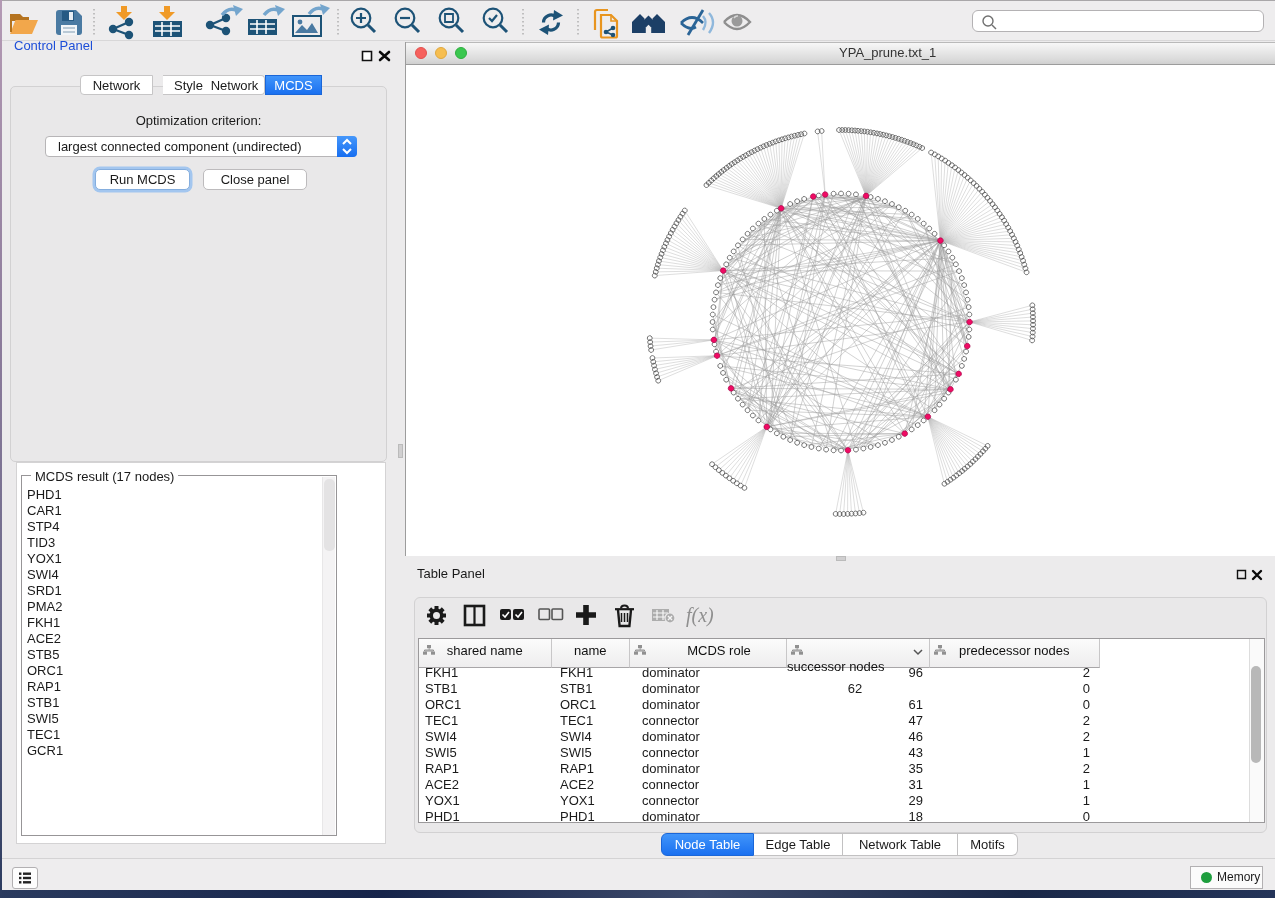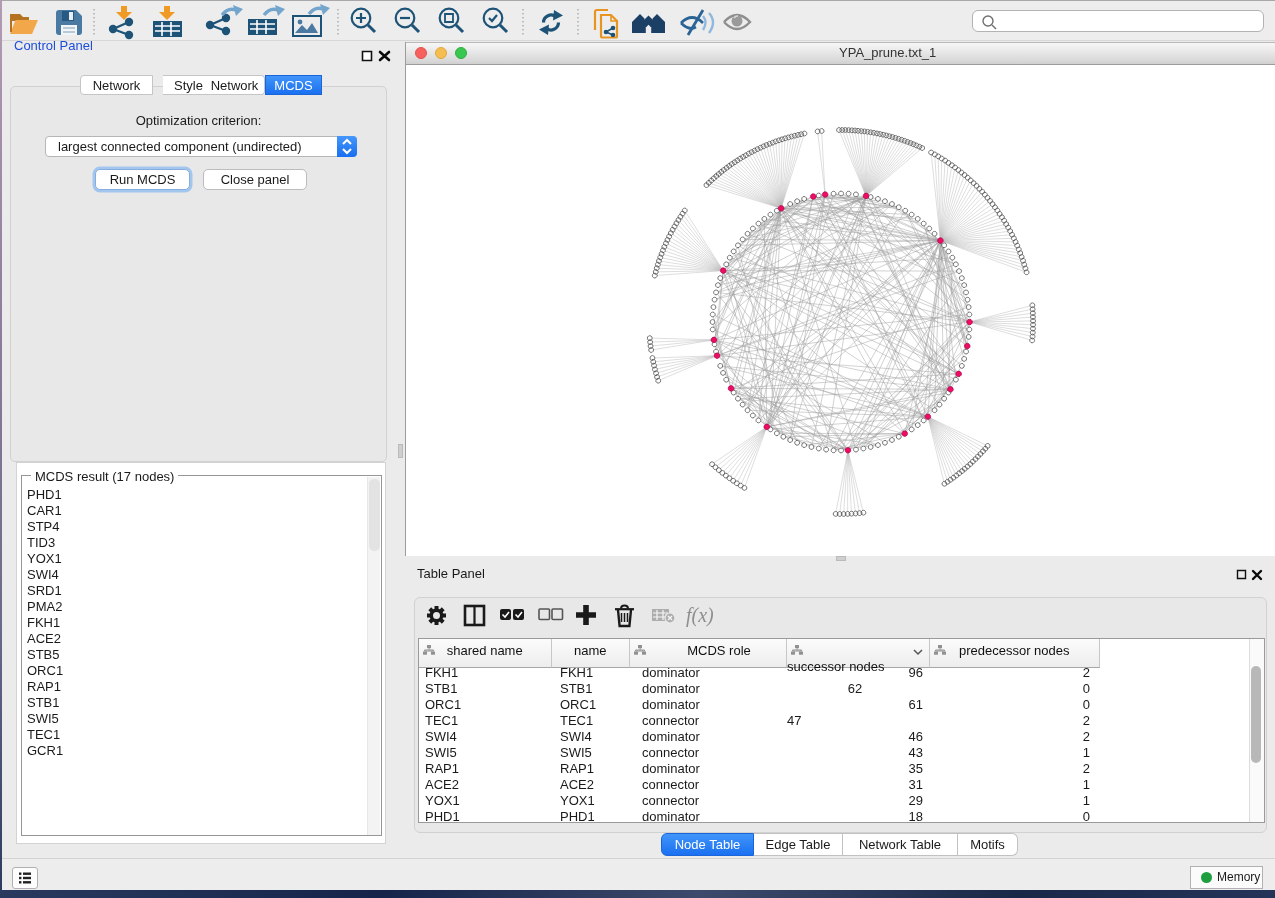--- a/index.html
+++ b/index.html
@@ -13,21 +13,21 @@
 #cp-inner{left:10px;top:86px;width:377px;height:376px;background:#e9e8e9;border:1px solid #d2d1d2;border-radius:5px}
 .tab{position:absolute;top:75px;height:20px;background:#fff;border:1px solid #c6c5c6;font-size:13px;text-align:center;line-height:19px;color:#1a1a1a}
 .tabsel{background:linear-gradient(#4195fa,#1a70f0);color:#fff;border:1px solid #1a66d8;border-radius:0}
 #optlabel{left:10px;top:113px;width:377px;text-align:center;font-size:13px}
 #dropdown{left:45px;top:136px;width:312px;height:21px;background:#fff;border:1px solid #b7b5b7;border-radius:4px;font-size:13px;line-height:19px;padding-left:12px}
 #dropbtn{right:-1px;top:-1px;width:20px;height:21px;background:linear-gradient(#4597fb,#176ef0);border-radius:0 4px 4px 0;position:absolute}
 .btn{position:absolute;top:169px;height:21px;background:#fff;border:1px solid #bdbbbd;border-radius:5px;font-size:13px;text-align:center;line-height:19px}
 #runbtn{left:95px;width:95px;border:1px solid #85aede;box-shadow:0 0 0 2.5px #a3c6ef}
 #closebtn{left:203px;width:104px}
 #resultpanel{left:16px;top:462px;width:370px;height:382px;background:#fff;border:1px solid #d4d3d4}
-#groupbox{left:4px;top:12px;width:361px;height:361px;border:1px solid #979597}
+#groupbox{left:4px;top:12px;width:316px;height:361px;border:1px solid #979597}
 #grouplabel{left:9px;top:-7px;background:#fff;padding:0 4px;font-size:13px}
 #mcdslist{left:1px;top:1px;width:345px;height:358px;font-size:13px;line-height:16px;padding:10px 0 0 4px}
 #listscroll{right:1px;top:1px;width:13px;height:358px;background:#f4f3f4;border-left:1px solid #e8e7e8}
 
 #netwin{left:405px;top:42px;width:870px;height:514px;background:#fff}
 #nettitle{left:0;top:0;width:870px;height:23px;background:linear-gradient(#f7f7f7,#d8d8d8 85%,#d0d0d0);border-top:1px solid #b9b9b9;border-bottom:1px solid #9c9c9c;font-size:13px;line-height:20px;color:#333}
 .light{position:absolute;top:5px;width:12px;height:12px;border-radius:50%}
 
 #tp-title{left:417px;top:566px;font-size:13px}
 #tp-inner{left:414px;top:597px;width:853px;height:236px;background:#e9e8e9;border:1px solid #d2d1d2;border-radius:6px}
@@ -303,21 +303,21 @@
     <div class="rowtxt" style="left:368px;width:136px;text-align:center;top:41.8px">62</div>
     <div class="rowtxt" style="left:511px;width:160px;text-align:right;top:41.8px">0</div>
     <div class="rowtxt" style="left:6px;top:57.8px">ORC1</div>
     <div class="rowtxt" style="left:141px;top:57.8px">ORC1</div>
     <div class="rowtxt" style="left:223px;top:57.8px">dominator</div>
     <div class="rowtxt" style="left:368px;width:136px;text-align:right;top:57.8px">61</div>
     <div class="rowtxt" style="left:511px;width:160px;text-align:right;top:57.8px">0</div>
     <div class="rowtxt" style="left:6px;top:73.9px">TEC1</div>
     <div class="rowtxt" style="left:141px;top:73.9px">TEC1</div>
     <div class="rowtxt" style="left:223px;top:73.9px">connector</div>
-    <div class="rowtxt" style="left:368px;width:136px;text-align:left;top:73.9px">47</div>
+    <div class="rowtxt" style="left:368px;width:136px;text-align:right;top:73.9px">47</div>
     <div class="rowtxt" style="left:511px;width:160px;text-align:right;top:73.9px">2</div>
     <div class="rowtxt" style="left:6px;top:89.9px">SWI4</div>
     <div class="rowtxt" style="left:141px;top:89.9px">SWI4</div>
     <div class="rowtxt" style="left:223px;top:89.9px">dominator</div>
     <div class="rowtxt" style="left:368px;width:136px;text-align:right;top:89.9px">46</div>
     <div class="rowtxt" style="left:511px;width:160px;text-align:right;top:89.9px">2</div>
     <div class="rowtxt" style="left:6px;top:106.0px">SWI5</div>
     <div class="rowtxt" style="left:141px;top:106.0px">SWI5</div>
     <div class="rowtxt" style="left:223px;top:106.0px">connector</div>
     <div class="rowtxt" style="left:368px;width:136px;text-align:right;top:106.0px">43</div>

